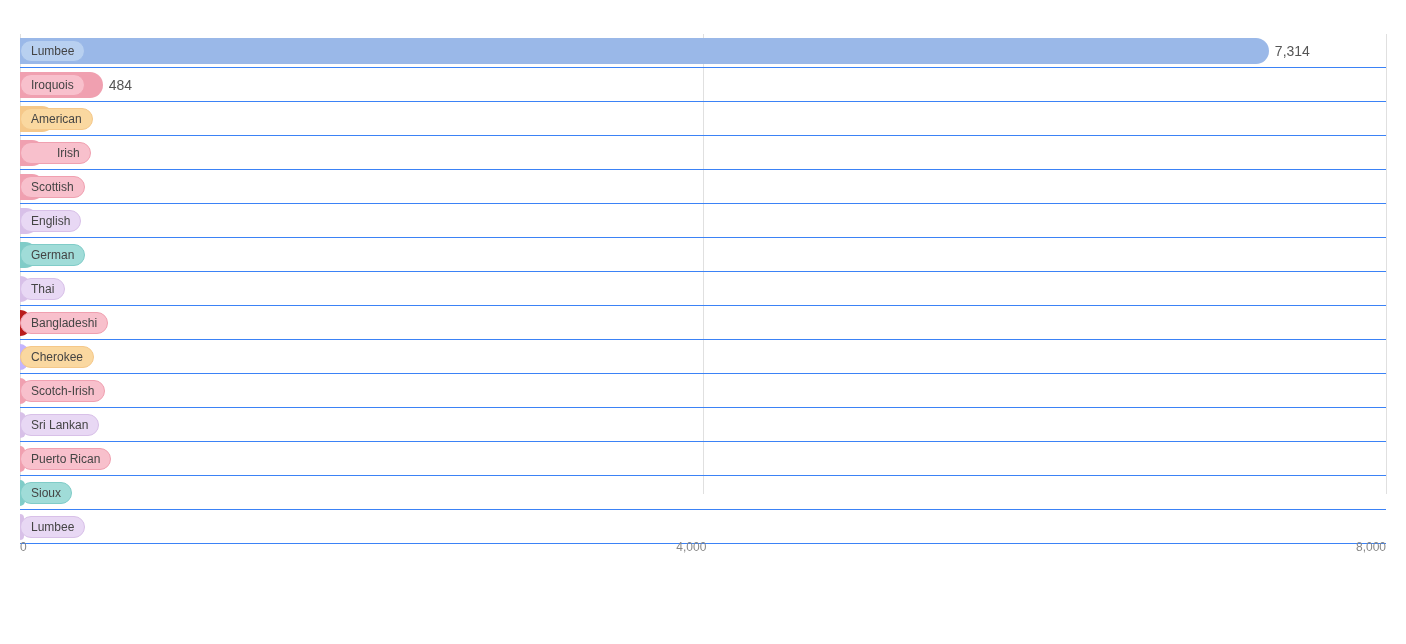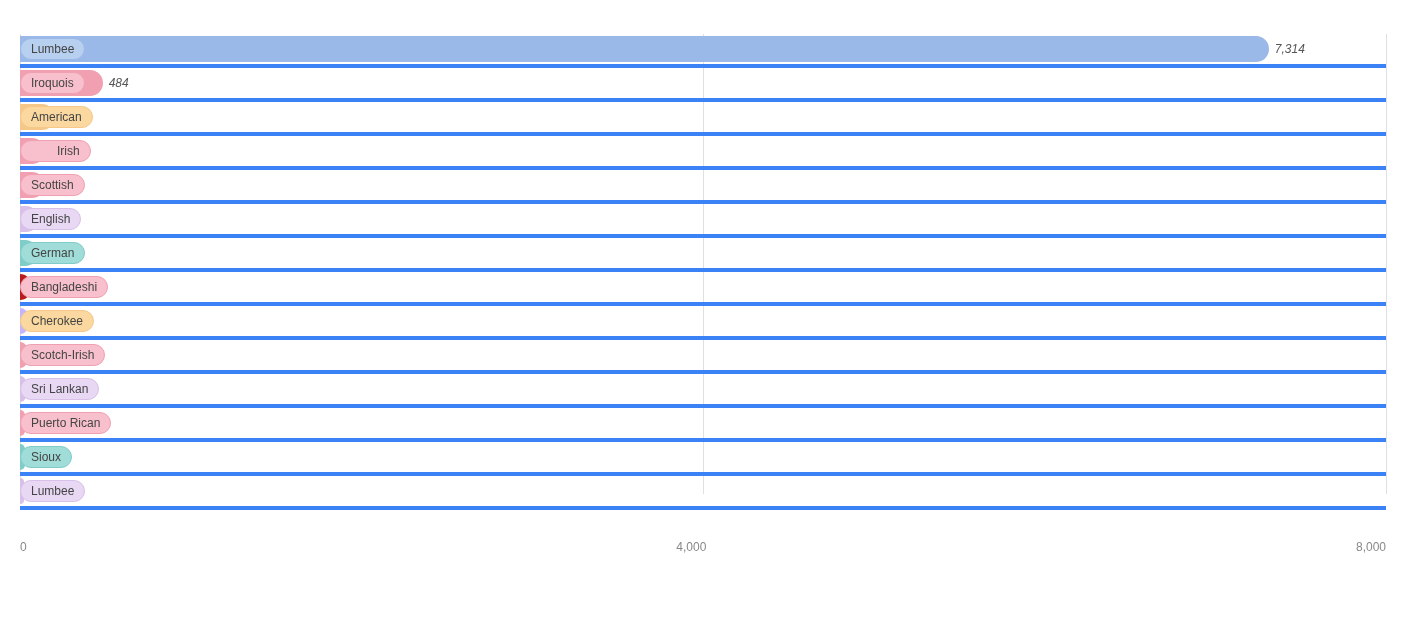--- a/index.html
+++ b/index.html
@@ -40,21 +40,21 @@
       position: absolute;
       left: 0;
       top: 0;
       right: 0;
       bottom: 30px;
     }
     .bar-row {
       display: flex;
       align-items: center;
       height: 34px;
-      border-bottom: 4px solid #3b82f6;
+      border-bottom: 1px solid #3b82f6;
       position: relative;
     }
     .bar-row:first-child {
       border-top: 1px solid #e8e8e8;
     }
     .bar-wrapper {
       position: relative;
       flex: 1;
       height: 28px;
       display: flex;
@@ -79,24 +79,23 @@
       font-size: 12px;
       color: #444;
       font-weight: 500;
       white-space: nowrap;
       z-index: 2;
       background: rgba(255,255,255,0.85);
       border: 1px solid rgba(0,0,0,0.08);
     }
     .bar-value {
       position: absolute;
-      font-size: 12px;
+      font-size: 14px;
       color: #555;
       white-space: nowrap;
-      font-style: italic;
     }
     .x-axis {
       position: absolute;
       bottom: 0;
       left: 0;
       right: 0;
       height: 30px;
       display: flex;
       align-items: flex-end;
     }
@@ -178,20 +177,28 @@
             </div>
             <div class="bar-value" style="left: 24.6118px;">109</div>
           </div>
         </div>
         <div class="bar-row">
           <div class="bar-wrapper">
             <div class="bar" style="width: 17.758px; background: rgb(128, 204, 200);">
               <div class="label-pill" style="background: rgb(160, 220, 216); border-color: rgb(128, 204, 200);">German</div>
             </div>
             <div class="bar-value" style="left: 23.758px;">104</div>
+          </div>
+        </div>
+        <div class="bar-row">
+          <div class="bar-wrapper">
+            <div class="bar" style="width: 11.4403px; background: rgb(216, 192, 232);">
+              <div class="label-pill" style="background: rgb(232, 216, 244); border-color: rgb(216, 192, 232);">Thai</div>
+            </div>
+            <div class="bar-value" style="left: 17.4402px;">67</div>
           </div>
         </div>
         <div class="bar-row">
           <div class="bar-wrapper">
             <div class="bar" style="width: 10.928px; background: #b91c1c;">
               <div class="label-pill" style="background: rgb(248, 192, 204); border-color: rgb(240, 160, 176);">Bangladeshi</div>
             </div>
             <div class="bar-value" style="left: 16.928px;">64</div>
           </div>
         </div>

